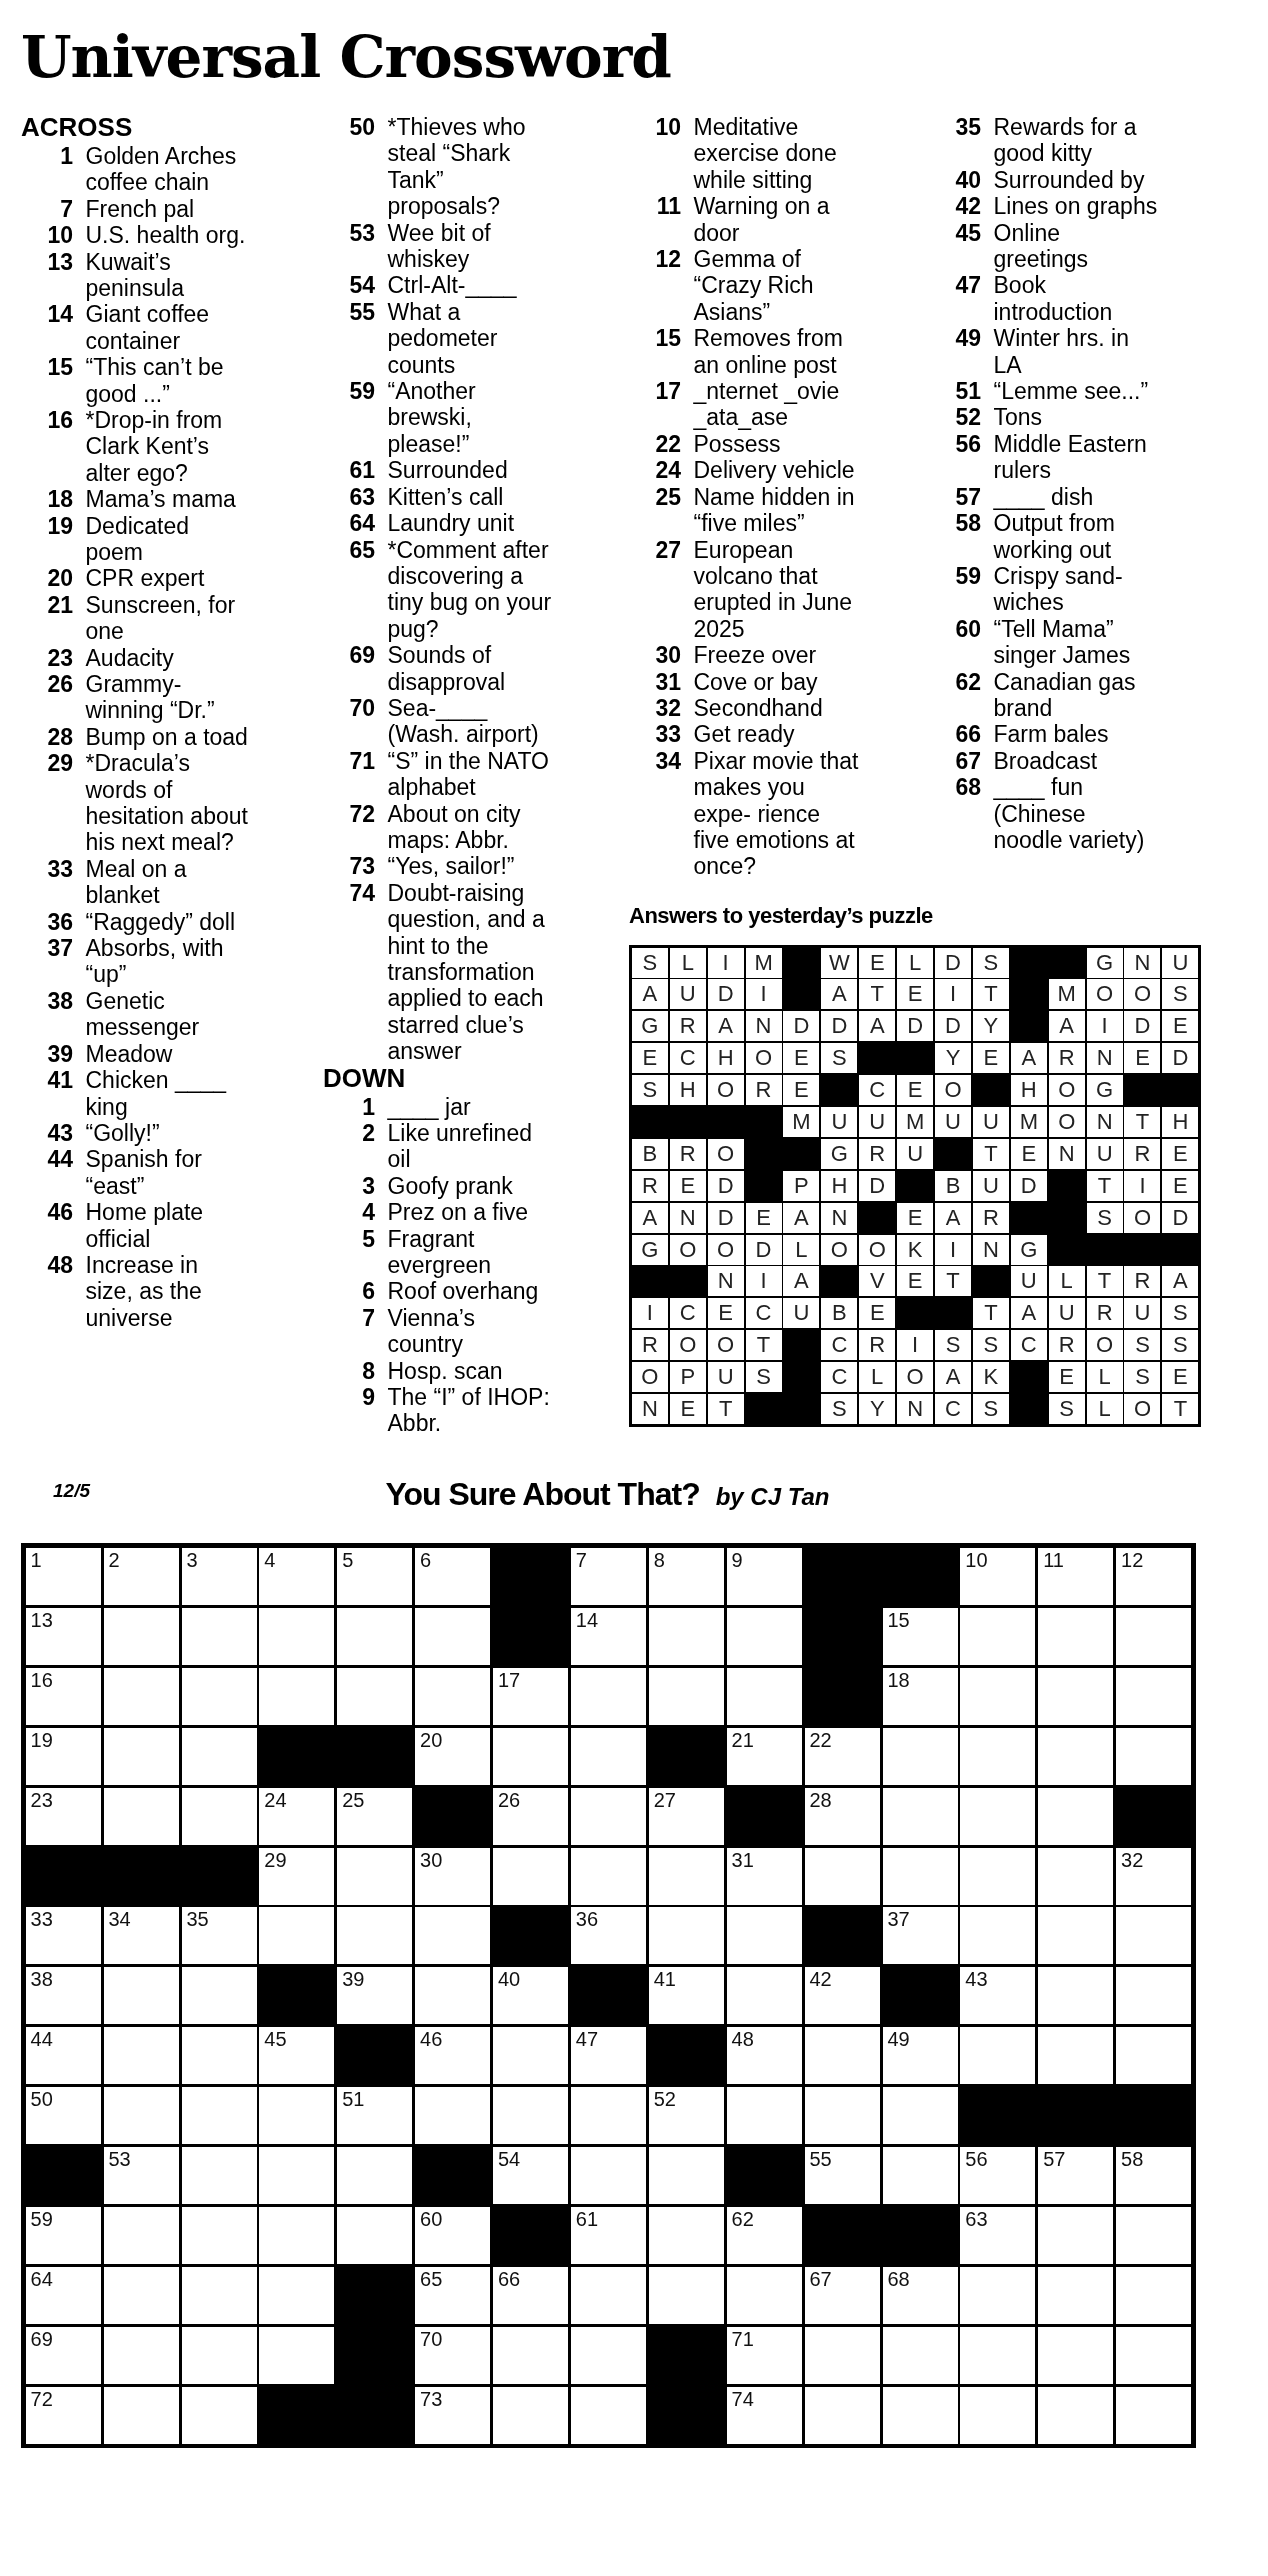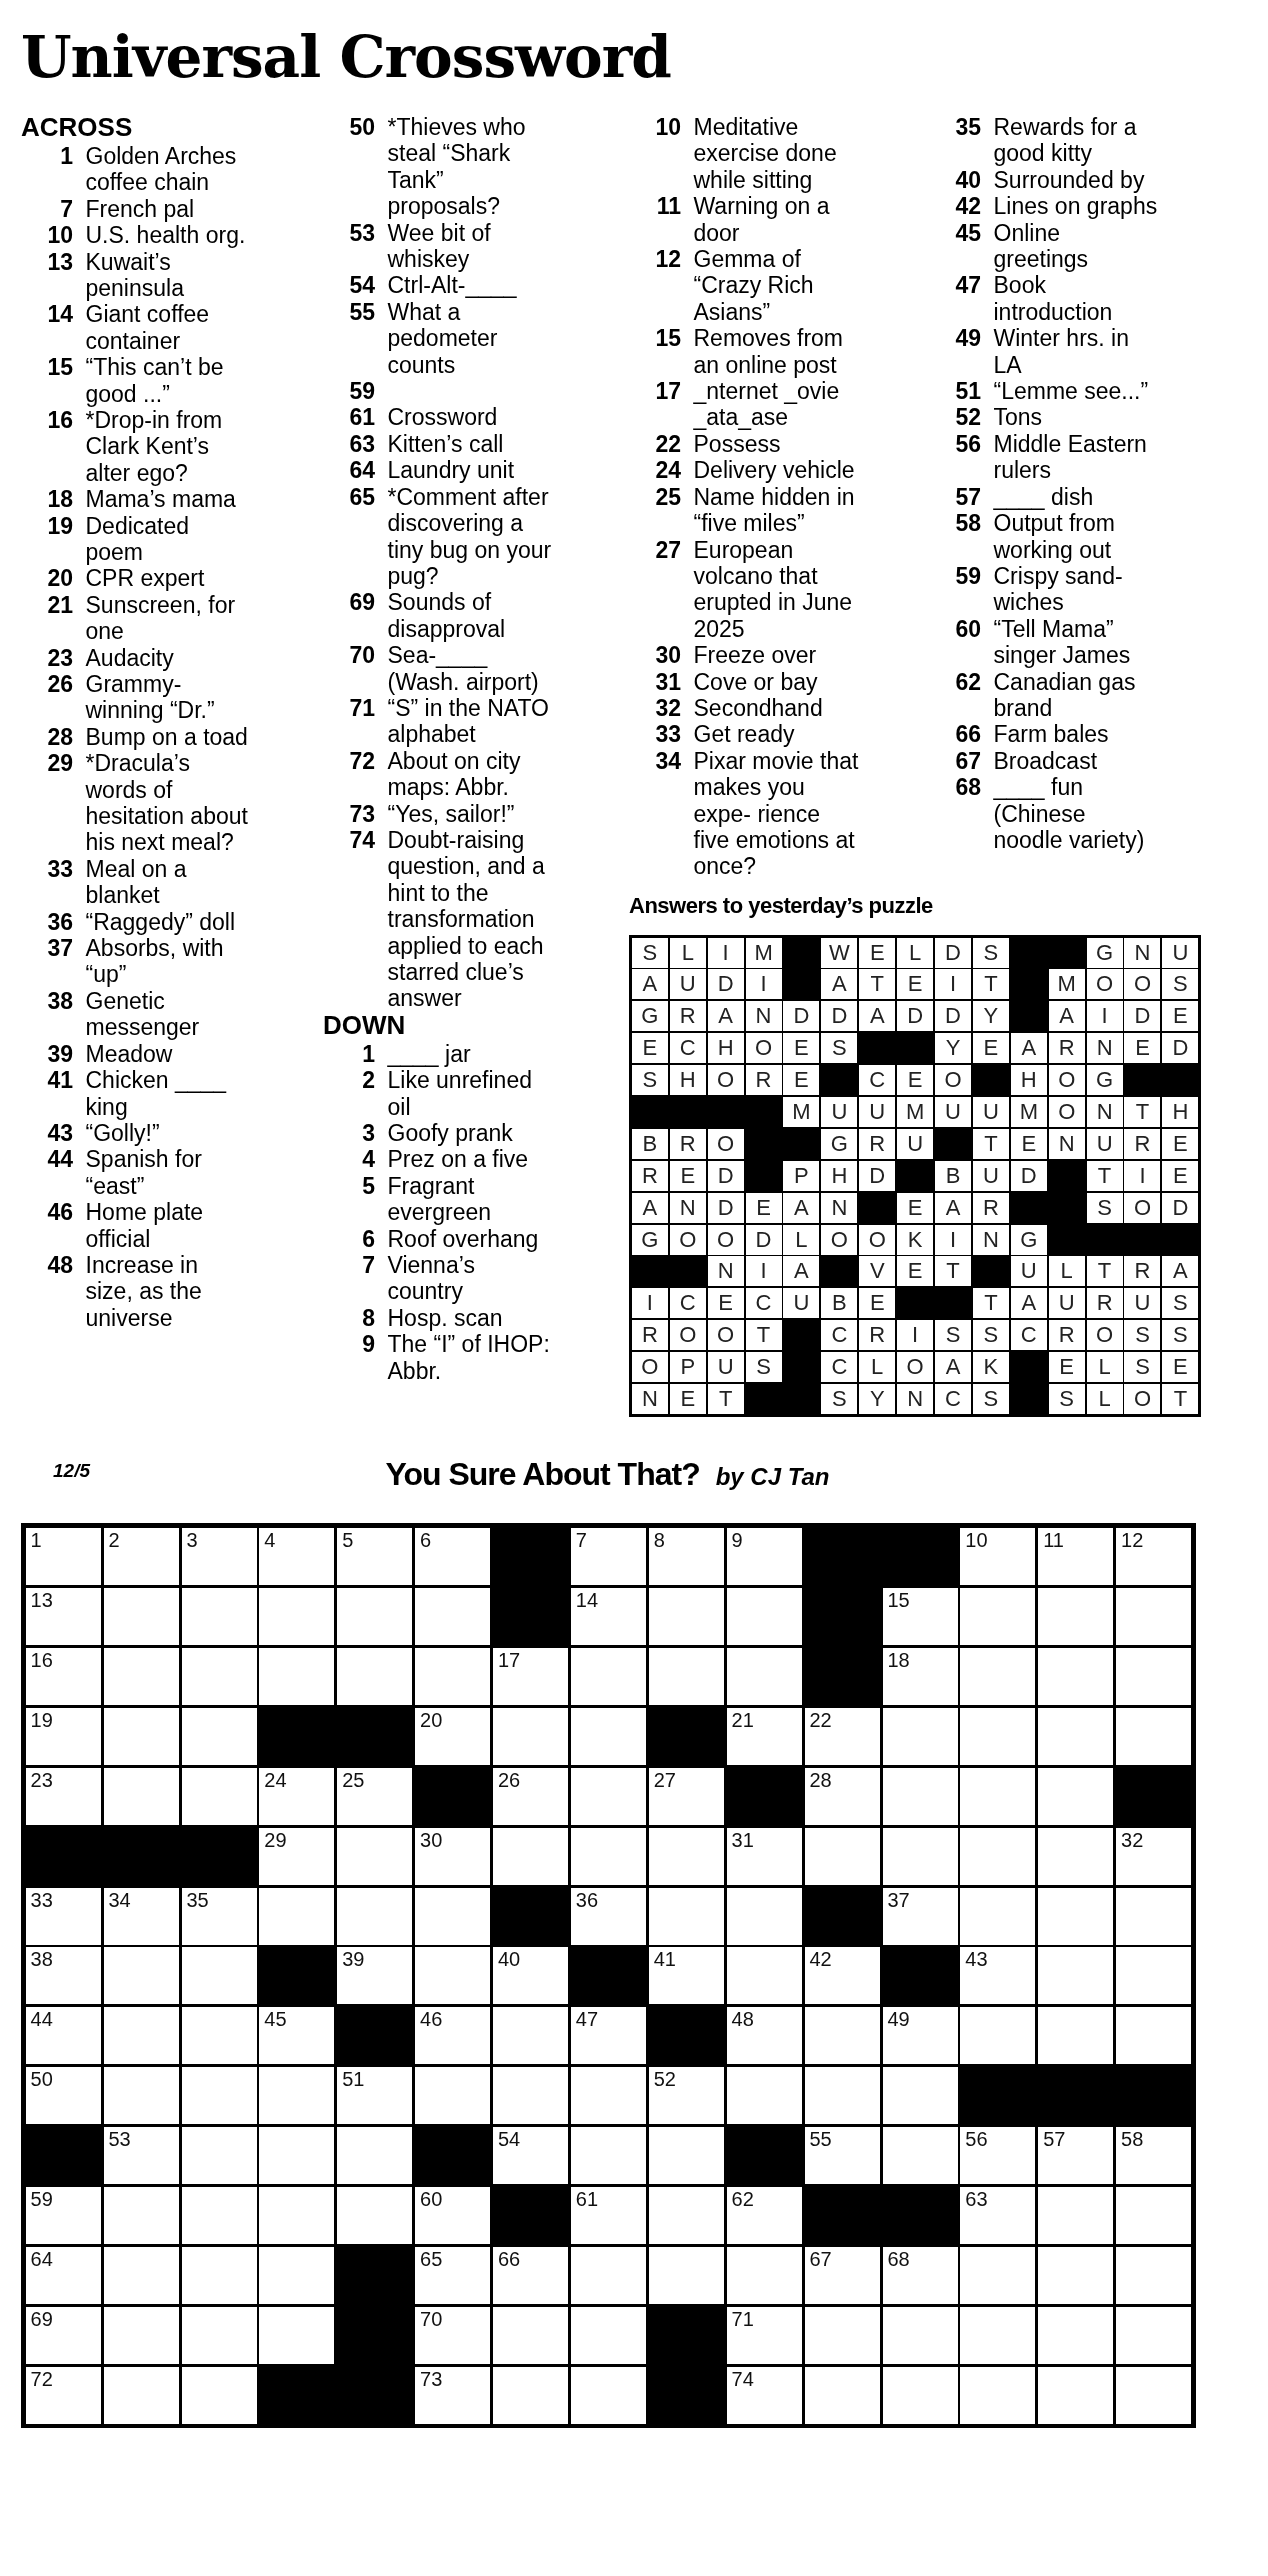--- a/index.html
+++ b/index.html
@@ -185,24 +185,25 @@
         <div class="clue">
           <span class="num">54</span>
           <span class="txt">Ctrl-Alt-____</span>
         </div>
         <div class="clue">
           <span class="num">55</span>
           <span class="txt">What a pedometer counts</span>
         </div>
         <div class="clue">
           <span class="num">59</span>
+          <span class="txt">“Another brewski, please!”</span>
         </div>
         <div class="clue">
           <span class="num">61</span>
-          <span class="txt">Crossword</span>
+          <span class="txt">Surrounded</span>
         </div>
         <div class="clue">
           <span class="num">63</span>
           <span class="txt">Kitten’s call</span>
         </div>
         <div class="clue">
           <span class="num">64</span>
           <span class="txt">Laundry unit</span>
         </div>
         <div class="clue">

